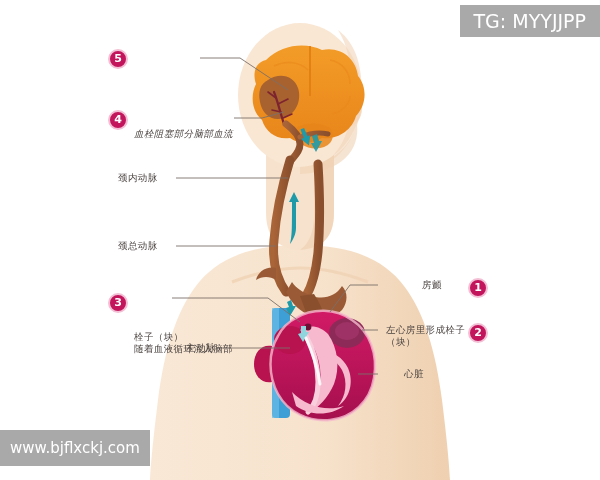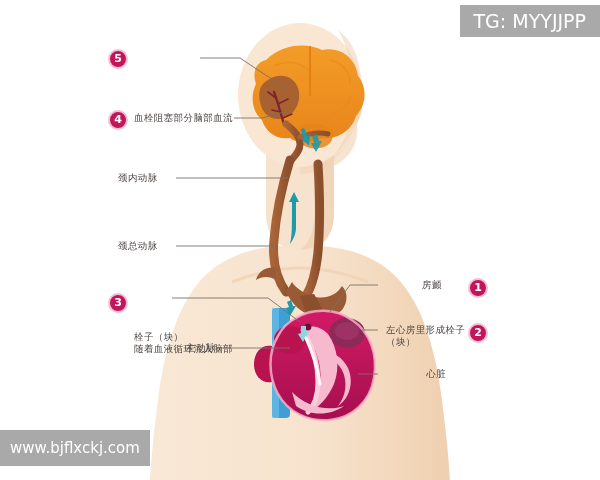--- a/index.html
+++ b/index.html
@@ -266,37 +266,37 @@
     </g>
   </svg>
 
   <div class="badge" style="left:108px;top:49px;">5</div>
   <div class="badge" style="left:108px;top:110px;">4</div>
   <div class="badge" style="left:108px;top:293px;">3</div>
   <div class="badge" style="left:468px;top:278px;">1</div>
   <div class="badge" style="left:468px;top:323px;">2</div>
 
 
-  <div class="lbl l" style="left:134px;top:112px;width:104px;">血栓阻塞部分脑部血流</div>
+  <div class="lbl l" style="left:134px;top:128px;width:104px;font-style:italic;">血栓阻塞部分脑部血流</div>
 
   <div class="lbl l" style="left:118px;top:172px;width:60px;">颈内动脉</div>
 
   <div class="lbl l" style="left:118px;top:240px;width:60px;">颈总动脉</div>
 
   <div class="lbl l" style="left:134px;top:294px;width:110px;margin-top:37px;">栓子（块）
 随着血液循环流入脑部</div>
 
   <div class="lbl l" style="left:186px;top:342px;width:60px;">主动脉</div>
 
   <div class="lbl r" style="left:386px;top:279px;width:70px;margin-left:36px;">房颤</div>
 
   <div class="lbl r" style="left:386px;top:324px;width:86px;">左心房里形成栓子
 （块）</div>
 
-  <div class="lbl r" style="left:386px;top:368px;width:60px;text-align:right;">心脏</div>
+  <div class="lbl r" style="left:404px;top:368px;width:60px;">心脏</div>
 
   <div class="wm" id="wm-top">
     <span>TG: MYYJJPP</span>
   </div>
   <div class="wm" id="wm-bottom">
     <span>www.bjflxckj.com</span>
   </div>
 
 </div>
 

